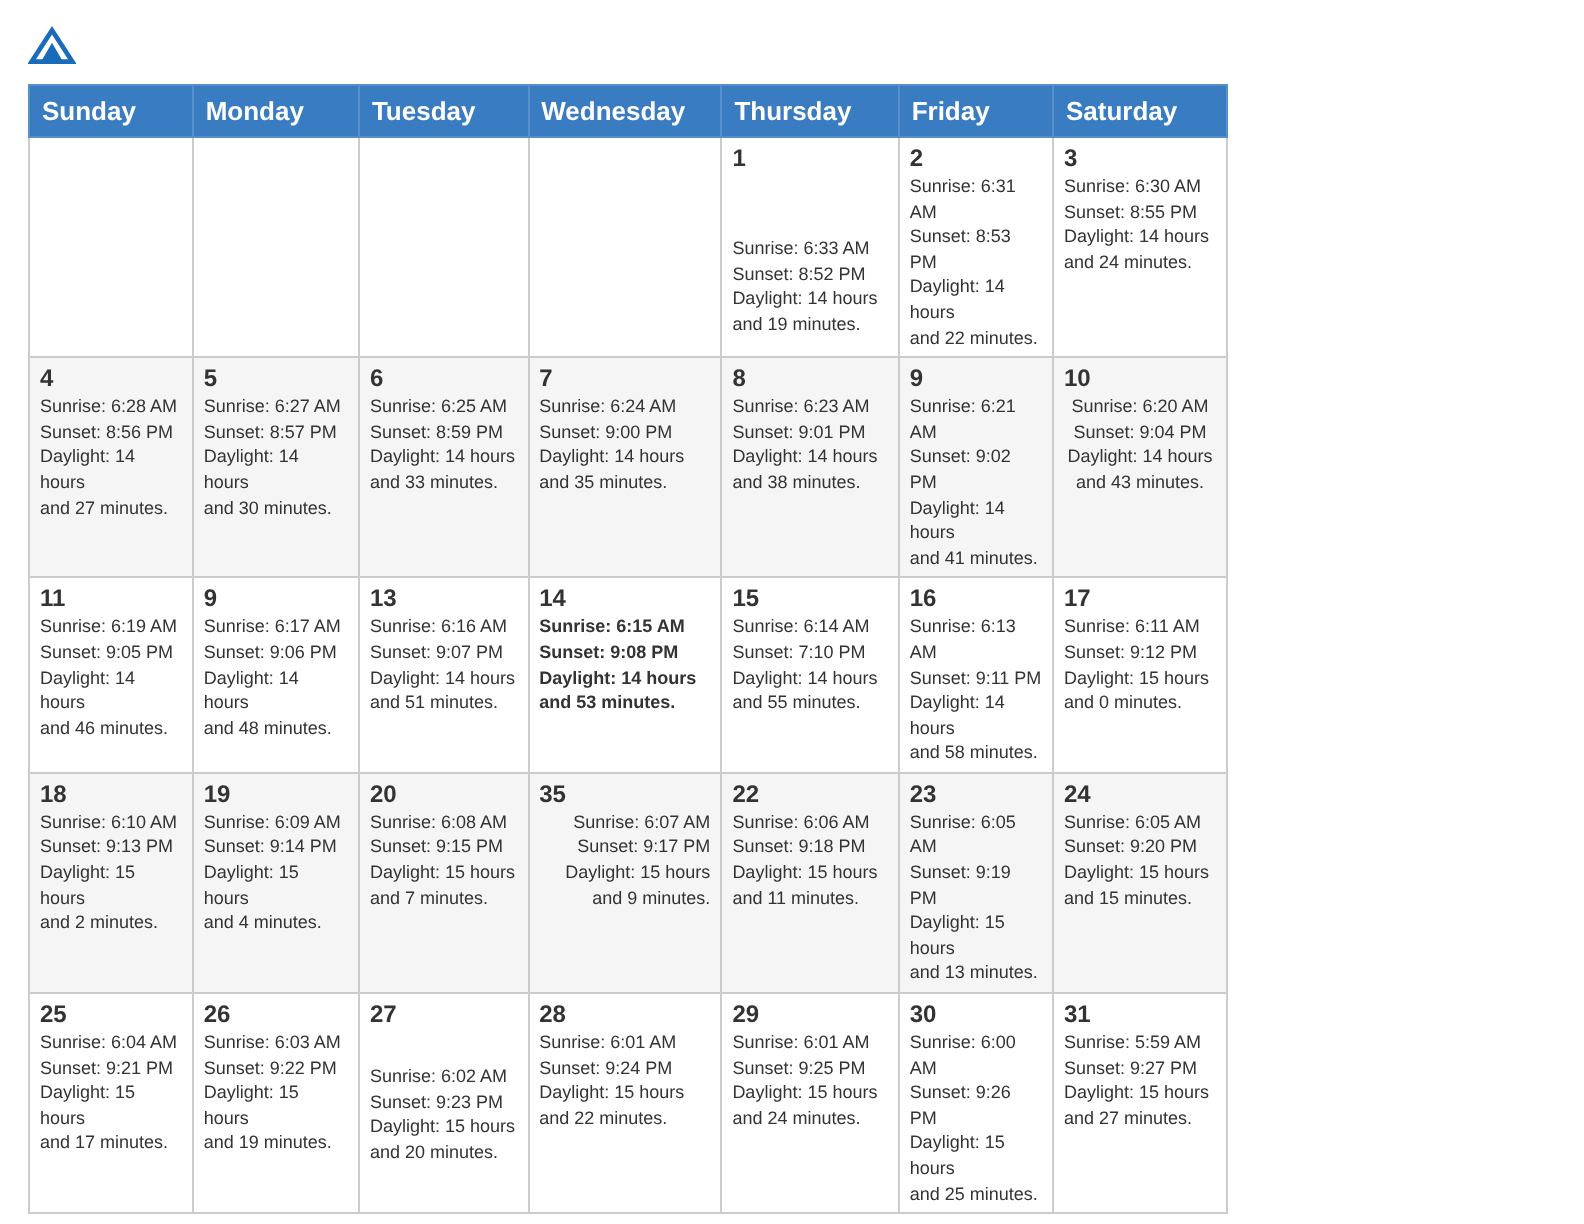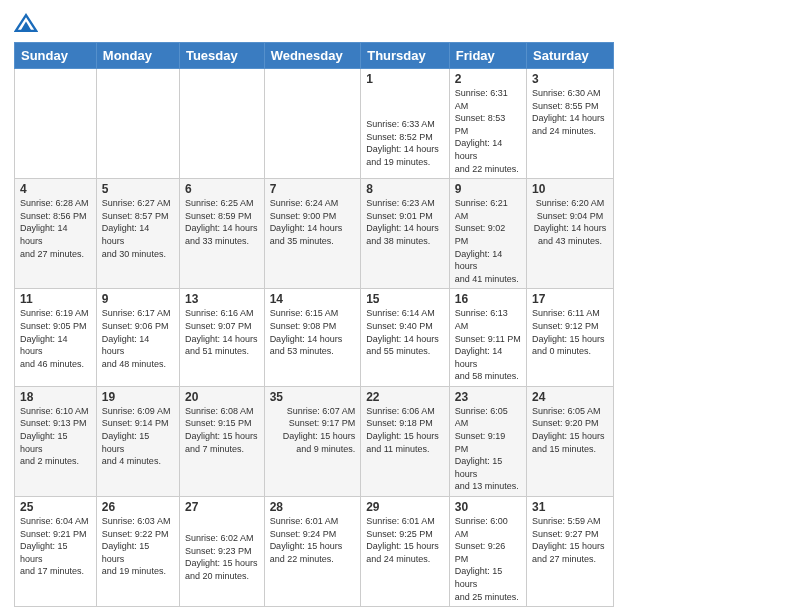--- a/index.html
+++ b/index.html
@@ -231,29 +231,29 @@
           </td>
           <td>
             <span class="day-num">13</span>
             <div class="day-info" style="white-space: pre-line;">Sunrise: 6:16 AM
 Sunset: 9:07 PM
 Daylight: 14 hours
 and 51 minutes.</div>
           </td>
           <td>
             <span class="day-num">14</span>
-            <div class="day-info" style="white-space: pre-line;">Sunrise: 6:15 AM
+            <div class="day-info" style="white-space: pre-line; font-weight: bold;">Sunrise: 6:15 AM
 Sunset: 9:08 PM
 Daylight: 14 hours
 and 53 minutes.</div>
           </td>
           <td>
             <span class="day-num">15</span>
             <div class="day-info" style="white-space: pre-line;">Sunrise: 6:14 AM
-Sunset: 9:40 PM
+Sunset: 7:10 PM
 Daylight: 14 hours
 and 55 minutes.</div>
           </td>
           <td>
             <span class="day-num">16</span>
             <div class="day-info" style="white-space: pre-line;">Sunrise: 6:13 AM
 Sunset: 9:11 PM
 Daylight: 14 hours
 and 58 minutes.</div>
           </td>

